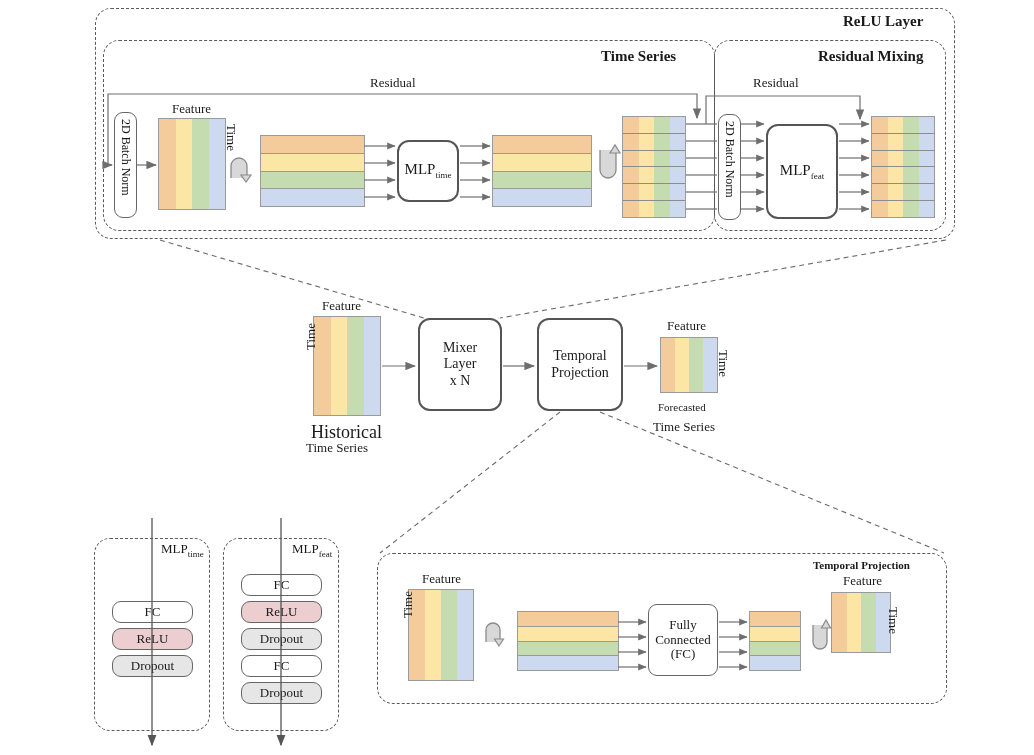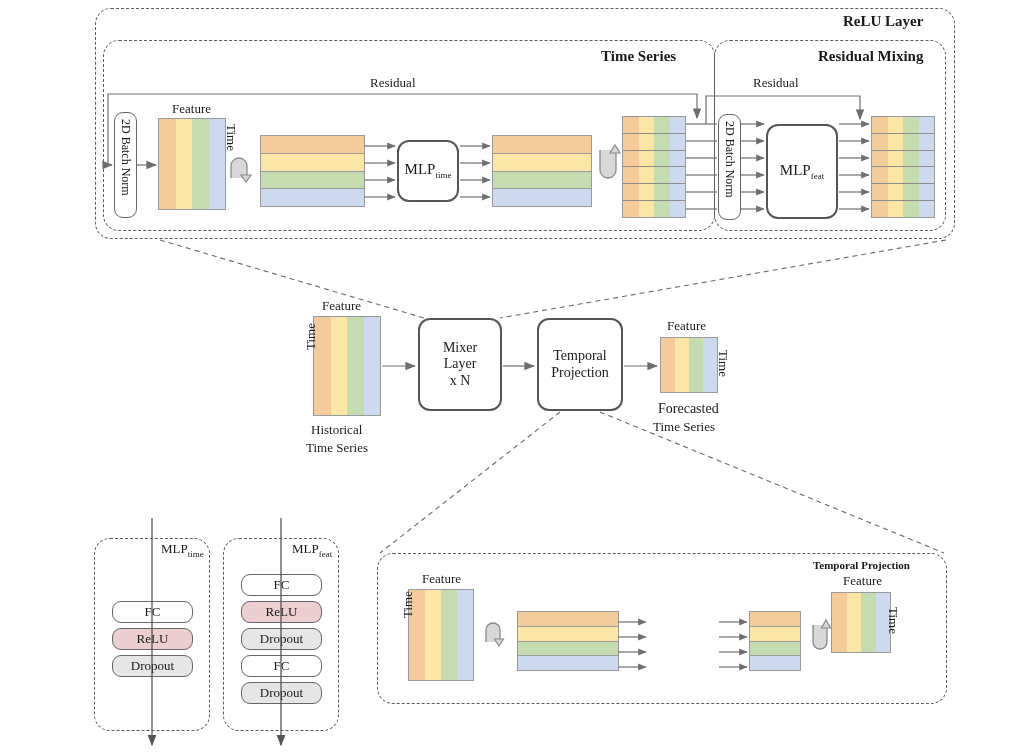--- a/index.html
+++ b/index.html
@@ -196,21 +196,21 @@
   <div class="lbl" style="left:322px;top:298px;font-size:13px;">Feature</div>
   <div class="vstack" style="left:313px;top:316px;width:68px;height:100px;">
     <div style="background:#f4cc9c"></div>
     <div style="background:#fbe6a5"></div>
     <div style="background:#c4dcb0"></div>
     <div style="background:#cdd9ef"></div>
   </div>
   <div class="lbl" style="left:303px;top:348px;">
     <span class="vert-up" style="display:inline-block;font-size:13px;">Time</span>
   </div>
-  <div class="lbl" style="left:311px;top:422px;font-size:13px;">Historical</div>
+  <div class="lbl" style="left:311px;top:422px;font-size:18px;">Historical</div>
   <div class="lbl" style="left:306px;top:440px;font-size:13px;">Time Series</div>
 
   <div class="rbox" style="left:418px;top:318px;width:84px;height:93px;font-size:14px;flex-direction:column;">
     <span>Mixer</span>
     <span>Layer</span>
     <span>x N</span>
   </div>
 
   <div class="rbox" style="left:537px;top:318px;width:86px;height:93px;font-size:14px;flex-direction:column;">
     <span>Temporal</span>
@@ -220,21 +220,21 @@
   <div class="lbl" style="left:667px;top:318px;font-size:13px;">Feature</div>
   <div class="vstack" style="left:660px;top:337px;width:58px;height:56px;">
     <div style="background:#f4cc9c"></div>
     <div style="background:#fbe6a5"></div>
     <div style="background:#c4dcb0"></div>
     <div style="background:#cdd9ef"></div>
   </div>
   <div class="lbl" style="left:731px;top:348px;">
     <span class="vert" style="display:inline-block;font-size:13px;">Time</span>
   </div>
-  <div class="lbl" style="left:658px;top:401px;font-size:14px;">Forecasted</div>
+  <div class="lbl" style="left:658px;top:401px;font-size:11px;">Forecasted</div>
   <div class="lbl" style="left:653px;top:419px;font-size:13px;">Time Series</div>
 
   <div class="dashbox" style="left:94px;top:538px;width:116px;height:193px;"></div>
   <div class="lbl" style="left:161px;top:541px;font-size:13px;">
     <span>MLP</span><sub style="font-size:9px;">time</sub>
   </div>
   <div class="rbox thin" style="left:112px;top:601px;width:81px;height:22px;font-size:13px;background:#ffffff;">
     <span>FC</span>
   </div>
   <div class="rbox thin" style="left:112px;top:628px;width:81px;height:22px;font-size:13px;background:#eccdd0;">
@@ -285,20 +285,25 @@
     </g>
   </svg>
 
   <div class="stackrows" style="left:517px;top:611px;width:100px;height:60px;">
     <div style="background:#f4cc9c"></div>
     <div style="background:#fbe6a5"></div>
     <div style="background:#c4dcb0"></div>
     <div style="background:#cdd9ef"></div>
   </div>
 
+  <div class="rbox thin" style="left:648px;top:604px;width:70px;height:72px;font-size:13px;flex-direction:column;border-width:1.5px;">
+    <span>Fully</span>
+    <span>Connected</span>
+    <span>(FC)</span>
+  </div>
 
   <div class="stackrows" style="left:749px;top:611px;width:50px;height:60px;">
     <div style="background:#f4cc9c"></div>
     <div style="background:#fbe6a5"></div>
     <div style="background:#c4dcb0"></div>
     <div style="background:#cdd9ef"></div>
   </div>
 
   <svg class="ov" style="z-index:5">
     <g transform="translate(813,625)">

